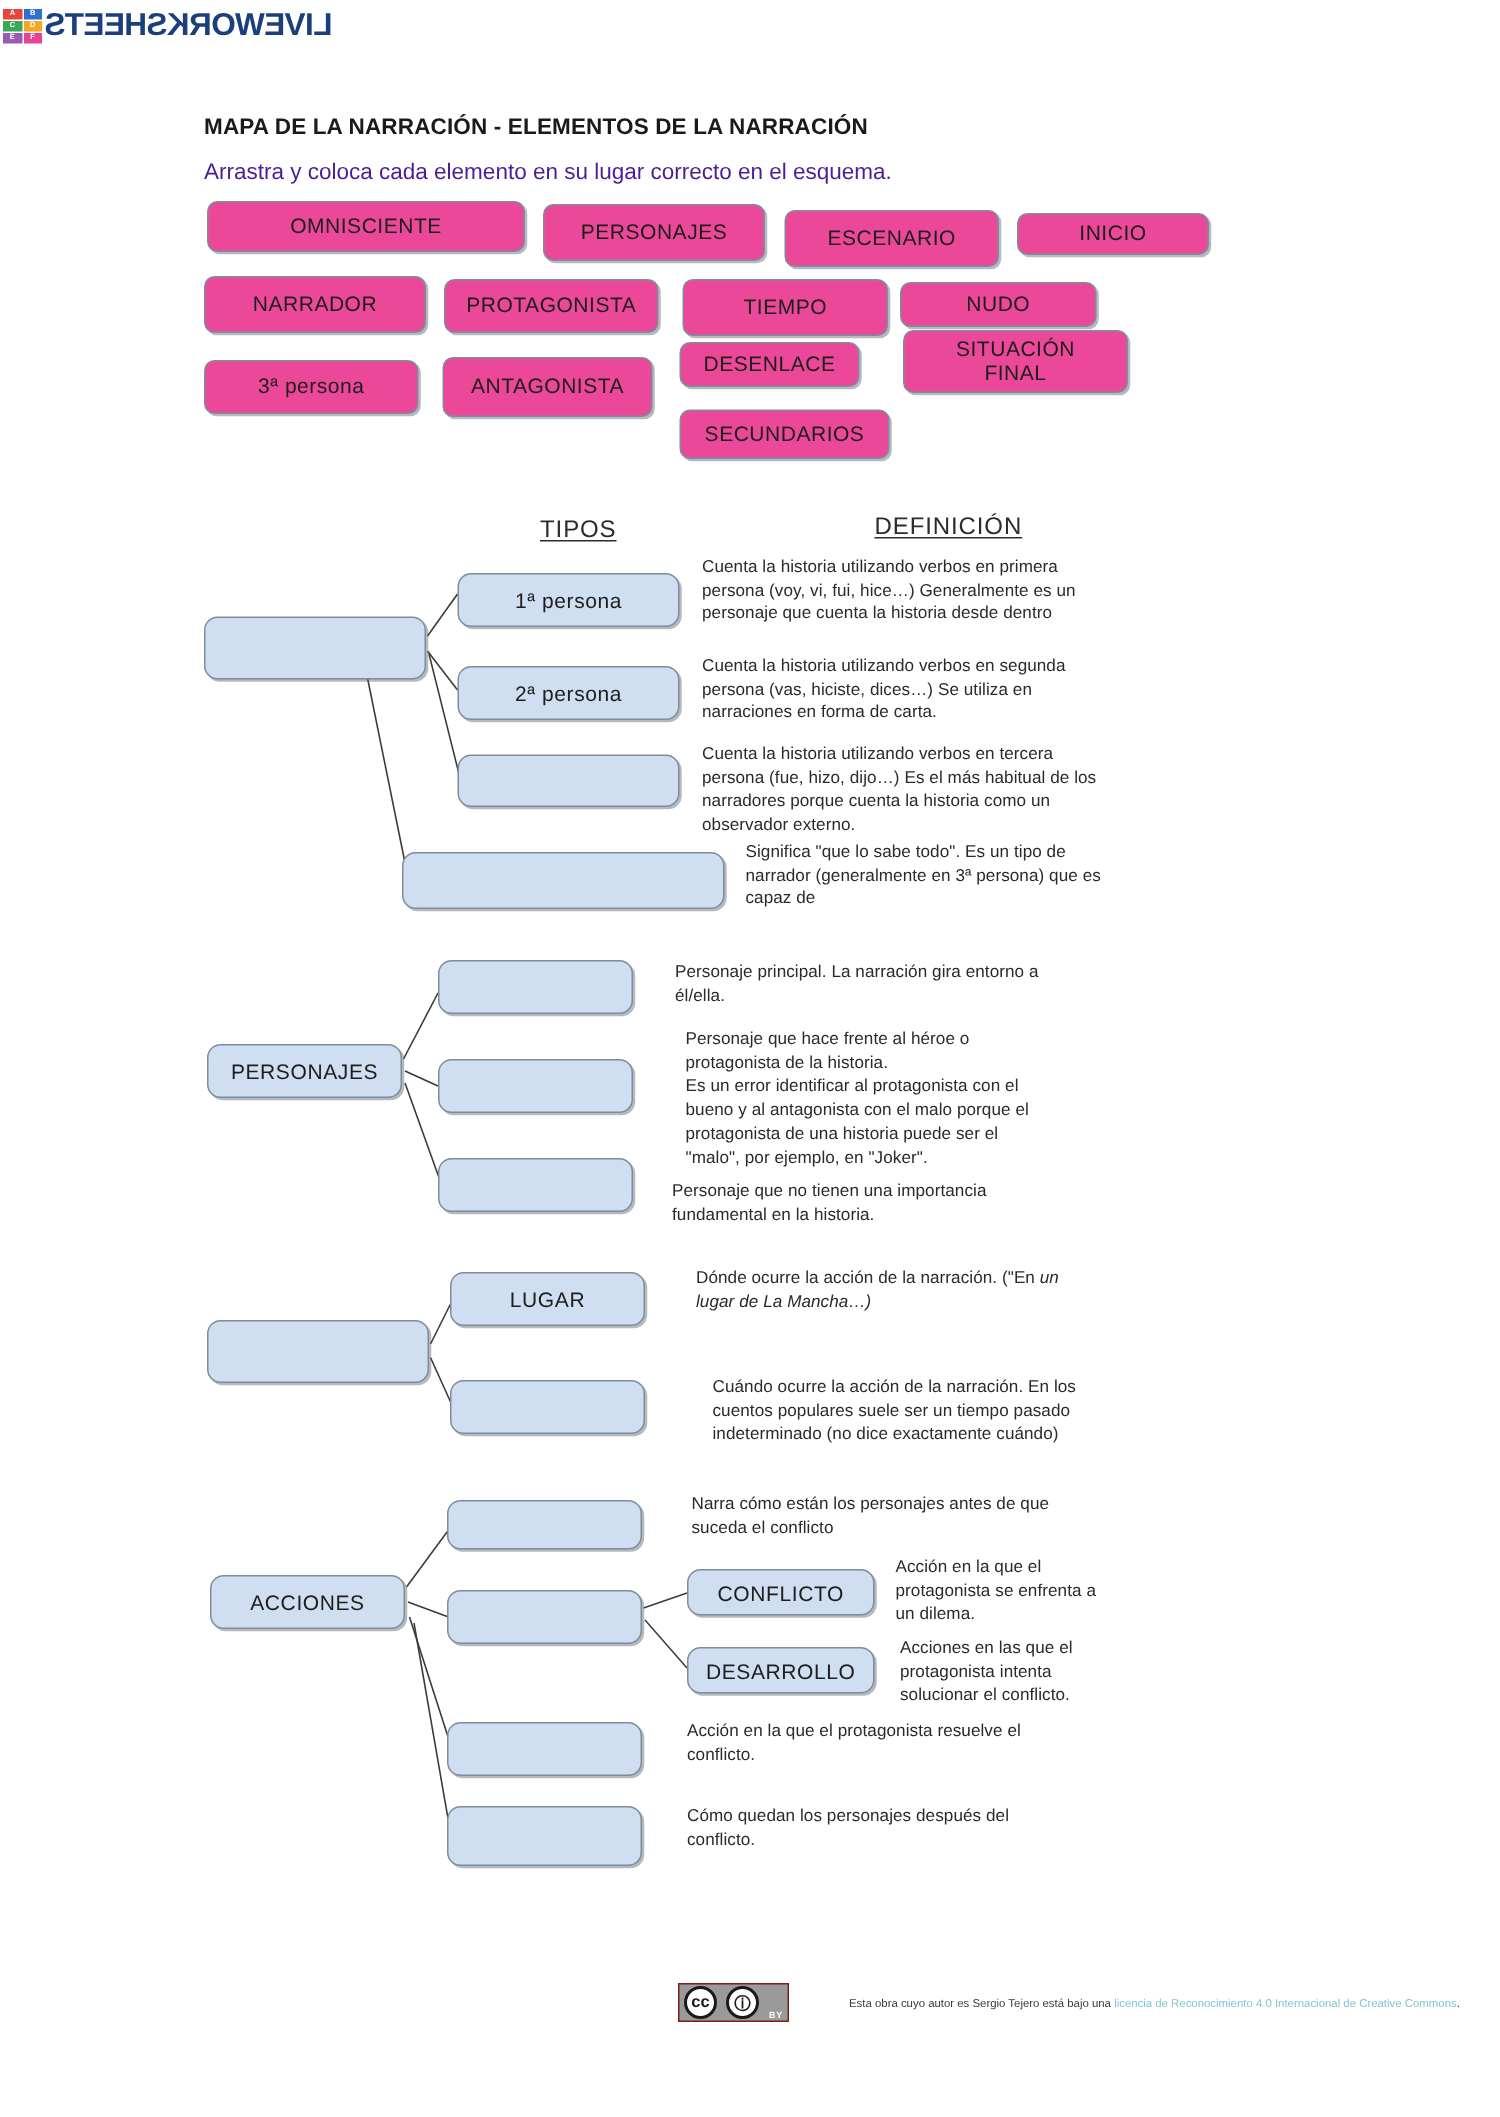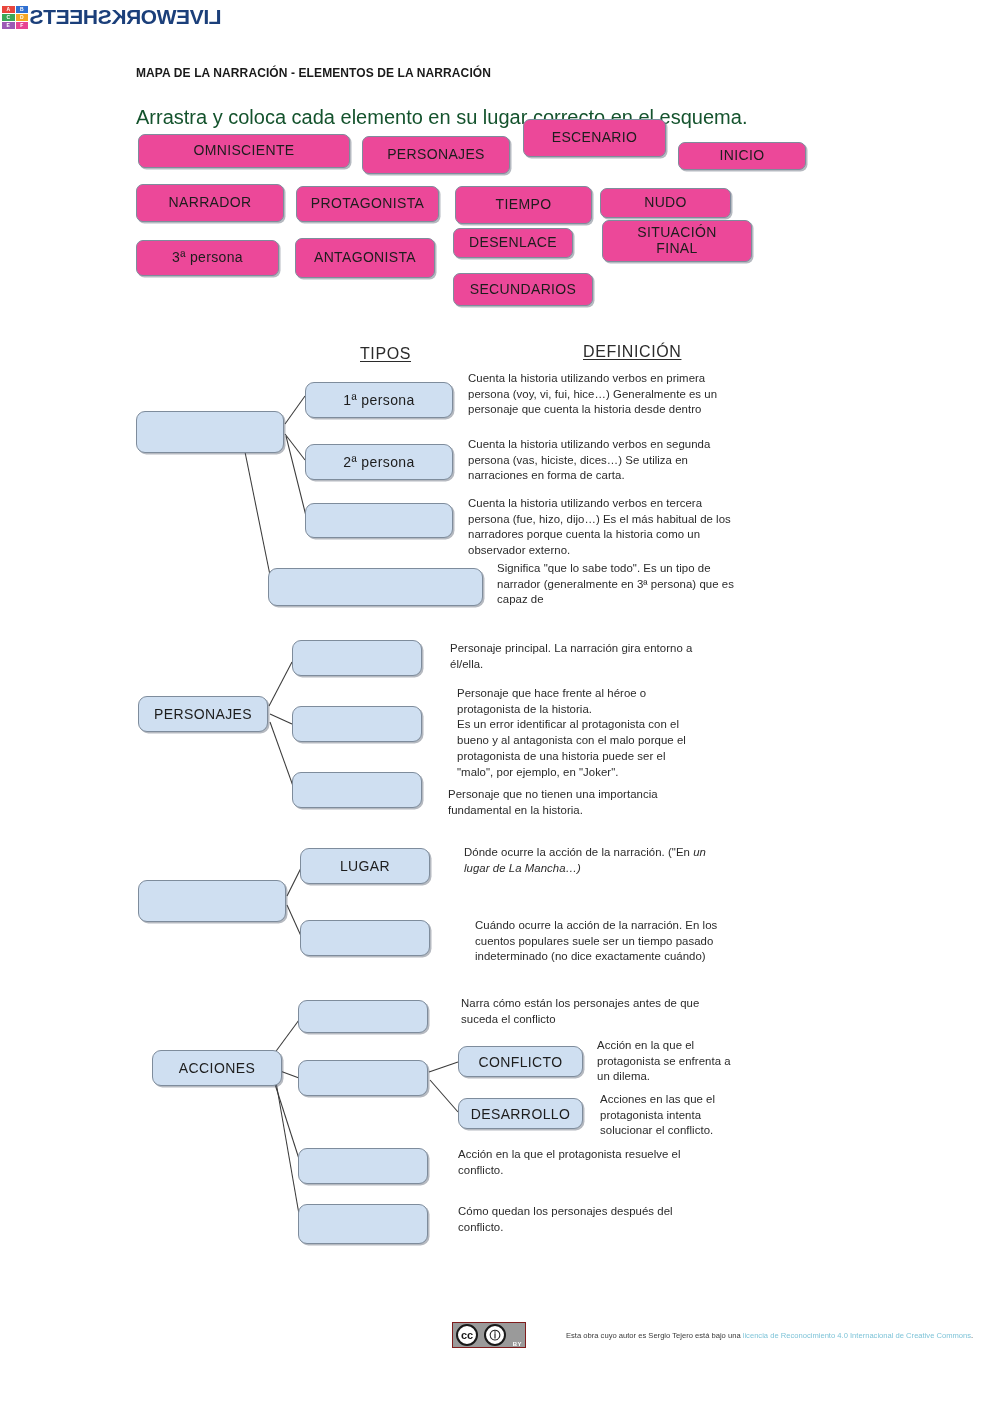--- a/index.html
+++ b/index.html
@@ -44,32 +44,32 @@
     transform: scaleX(-1);
     transform-origin: center;
     margin-left: 2px;
     white-space: nowrap;
     font-family: "Liberation Sans", sans-serif;
   }
 
   
   #doc-title {
     position: absolute;
-    left: 136px; top: 66px;
-    font-size: 12px;
+    left: 136px; top: 76px;
+    font-size: 15px;
     font-weight: bold;
     color: #1a1a1a;
     letter-spacing: 0.1px;
     white-space: nowrap;
   }
   #doc-instruction {
     position: absolute;
     left: 136px; top: 106px;
-    font-size: 20px;
-    color: #14532d;
+    font-size: 15px;
+    color: #4c1d95;
     white-space: nowrap;
   }
 
   
   .tile {
     position: absolute;
     background: #ec4899;
     border: 1.3px solid #7e8c9c;
     border-radius: 7px;
     box-shadow: 1.5px 1.5px 0 rgba(90,100,115,0.45);
@@ -213,21 +213,21 @@
   <line x1="272" y1="1068" x2="299" y2="1078"></line>
   <line x1="273" y1="1078" x2="300" y2="1162"></line>
   <line x1="276" y1="1082" x2="300" y2="1220"></line>
   <line x1="429" y1="1072" x2="458" y2="1062"></line>
   <line x1="430" y1="1080" x2="458" y2="1112"></line>
 </svg>
 
 <div id="tiles-layer">
     <div class="tile" style="left: 138px; top: 134px; width: 212px; height: 34px;">OMNISCIENTE</div>
     <div class="tile" style="left: 362px; top: 136px; width: 148px; height: 38px;">PERSONAJES</div>
-    <div class="tile" style="left: 523px; top: 119px; width: 143px; height: 38px;">ESCENARIO</div>
+    <div class="tile" style="left: 523px; top: 140px; width: 143px; height: 38px;">ESCENARIO</div>
     <div class="tile" style="left: 678px; top: 142px; width: 128px; height: 28px;">INICIO</div>
     <div class="tile" style="left: 136px; top: 184px; width: 148px; height: 38px;">NARRADOR</div>
     <div class="tile" style="left: 296px; top: 186px; width: 143px; height: 36px;">PROTAGONISTA</div>
     <div class="tile" style="left: 455px; top: 186px; width: 137px; height: 38px;">TIEMPO</div>
     <div class="tile" style="left: 600px; top: 188px; width: 131px; height: 30px;">NUDO</div>
     <div class="tile" style="left: 136px; top: 240px; width: 143px; height: 36px;">3ª persona</div>
     <div class="tile" style="left: 295px; top: 238px; width: 140px; height: 40px;">ANTAGONISTA</div>
     <div class="tile" style="left: 453px; top: 228px; width: 120px; height: 30px;">DESENLACE</div>
     <div class="tile" style="left: 602px; top: 220px; width: 150px; height: 42px;">SITUACIÓN<br>FINAL</div>
     <div class="tile" style="left: 453px; top: 273px; width: 140px; height: 33px;">SECUNDARIOS</div>
@@ -251,21 +251,21 @@
     <div class="slot empty" style="left: 292px; top: 706px; width: 130px; height: 36px;"></div>
     <div class="slot empty" style="left: 292px; top: 772px; width: 130px; height: 36px;"></div>
     <div class="defn" style="left: 450px; top: 641px; width: 250px;">Personaje principal. La narración gira entorno a él/ella.</div>
     <div class="defn" style="left: 457px; top: 686px; width: 245px;">Personaje que hace frente al héroe o protagonista de la historia.<br>Es un error identificar al protagonista con el bueno y al antagonista con el malo porque el protagonista de una historia puede ser el "malo", por ejemplo, en "Joker".</div>
     <div class="defn" style="left: 448px; top: 787px; width: 250px;">Personaje que no tienen una importancia fundamental en la historia.</div>
     <div class="slot empty" style="left: 138px; top: 880px; width: 148px; height: 42px;"></div>
     <div class="slot" style="left: 300px; top: 848px; width: 130px; height: 36px;">LUGAR</div>
     <div class="slot empty" style="left: 300px; top: 920px; width: 130px; height: 36px;"></div>
     <div class="defn" style="left: 464px; top: 845px; width: 260px;">Dónde ocurre la acción de la narración. ("En <i>un lugar de La Mancha…)</i></div>
     <div class="defn" style="left: 475px; top: 918px; width: 266px;">Cuándo ocurre la acción de la narración. En los cuentos populares suele ser un tiempo pasado indeterminado (no dice exactamente cuándo)</div>
-    <div class="slot" style="left: 152px; top: 1050px; width: 130px; height: 36px;">ACCIONES</div>
+    <div class="slot" style="left: 140px; top: 1050px; width: 130px; height: 36px;">ACCIONES</div>
     <div class="slot empty" style="left: 298px; top: 1000px; width: 130px; height: 33px;"></div>
     <div class="slot empty" style="left: 298px; top: 1060px; width: 130px; height: 36px;"></div>
     <div class="slot" style="left: 458px; top: 1046px; width: 125px; height: 31px;">CONFLICTO</div>
     <div class="slot" style="left: 458px; top: 1098px; width: 125px; height: 31px;">DESARROLLO</div>
     <div class="slot empty" style="left: 298px; top: 1148px; width: 130px; height: 36px;"></div>
     <div class="slot empty" style="left: 298px; top: 1204px; width: 130px; height: 40px;"></div>
     <div class="defn" style="left: 461px; top: 996px; width: 245px;">Narra cómo están los personajes antes de que suceda el conflicto</div>
     <div class="defn" style="left: 597px; top: 1038px; width: 140px;">Acción en la que el protagonista se enfrenta a un dilema.</div>
     <div class="defn" style="left: 600px; top: 1092px; width: 140px;">Acciones en las que el protagonista intenta solucionar el conflicto.</div>
     <div class="defn" style="left: 458px; top: 1147px; width: 250px;">Acción en la que el protagonista resuelve el conflicto.</div>

